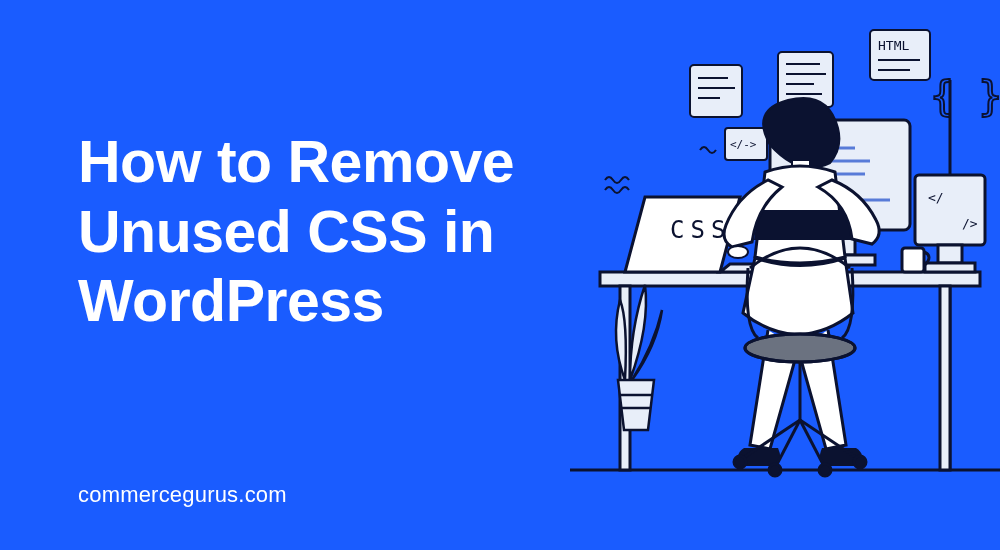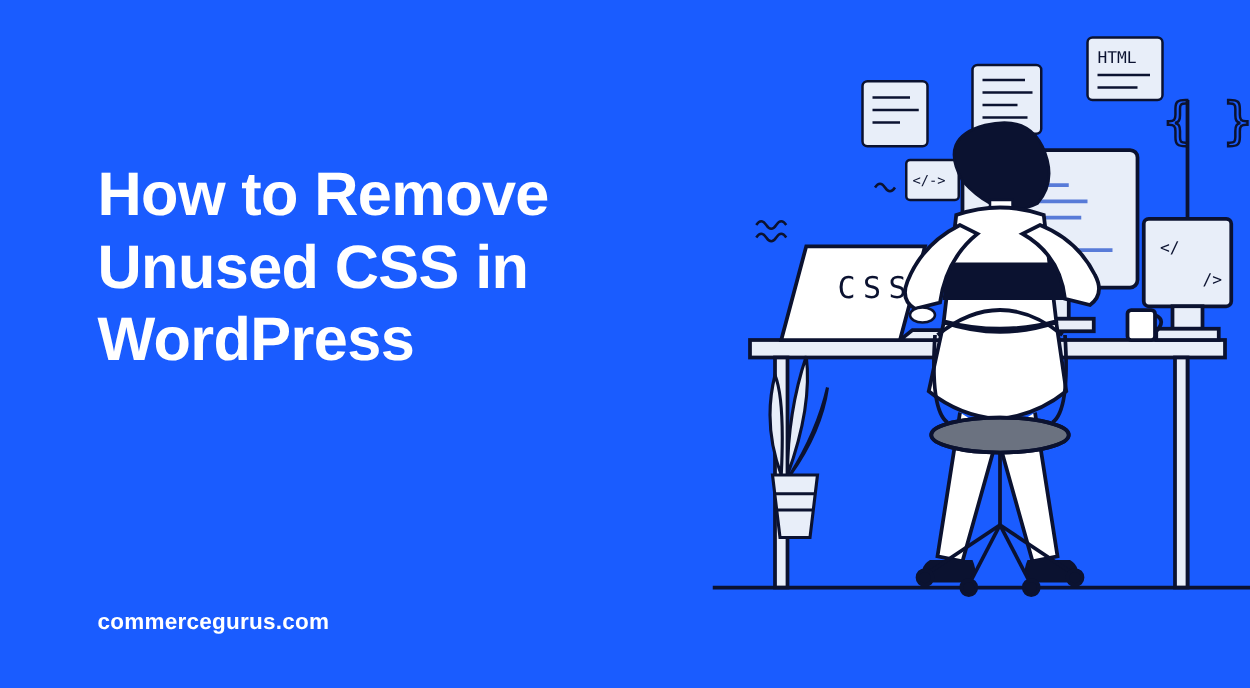--- a/index.html
+++ b/index.html
@@ -10,31 +10,31 @@
     font-family: -apple-system, BlinkMacSystemFont, "Segoe UI", Helvetica, Arial, sans-serif;
     position: relative;
     overflow: hidden;
   }
   .headline {
     position: absolute;
     left: 78px;
     top: 128px;
     color: #ffffff;
     font-weight: 800;
-    font-size: 49px;
+    font-size: 59px;
     line-height: 1.18;
     letter-spacing: -0.5px;
   }
   .site {
     position: absolute;
     left: 78px;
     bottom: 42px;
     color: #ffffff;
-    font-weight: 700;
-    font-size: 18px;
+    font-weight: 400;
+    font-size: 22px;
     letter-spacing: 0.2px;
   }
   .illo {
     position: absolute;
     right: 0;
     top: 0;
     width: 430px;
     height: 550px;
   }
   .illo svg { display: block; }

